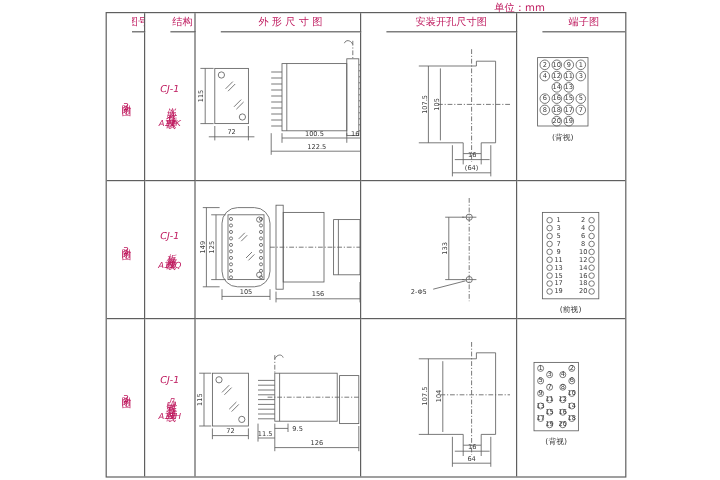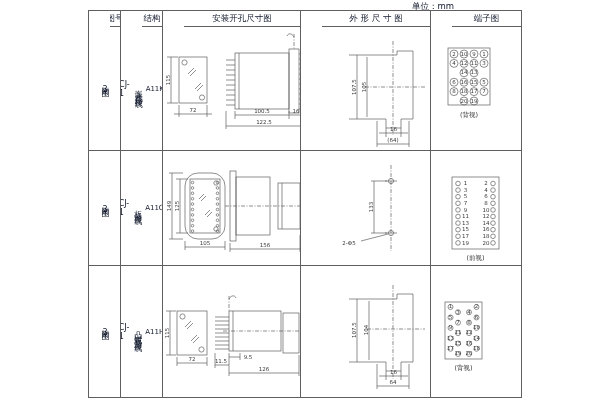--- a/index.html
+++ b/index.html
@@ -1,49 +1,49 @@
 <!DOCTYPE html>
 <html><head>
 <meta charset="utf-8">
 <style>
   html,body{margin:0;padding:0;background:#fff;}
   #canvas{position:relative;width:600px;height:400px;background:#fff;overflow:hidden;
-          font-family:"DejaVu Sans","Liberation Sans",sans-serif;color:#0f172a;}
+          font-family:"DejaVu Sans","Liberation Sans",sans-serif;color:#be185d;}
   .unit{position:absolute;left:403px;top:1px;width:60px;font-size:8.5px;text-align:center;}
   .tbl{position:absolute;left:88px;top:10px;display:grid;
        grid-template-columns:32px 42px 138px 130px 90px;
        grid-template-rows:16px 124px 115px 131px;
        border:1px solid #5f5f5f;}
   .cell{border-right:1px solid #5f5f5f;border-bottom:1px solid #5f5f5f;
         display:flex;align-items:center;justify-content:center;overflow:hidden;}
   .cell.nr{border-right:none;text-align:right;}
   .cell.nb{border-bottom:none;}
   .hd{font-size:8.5px;white-space:nowrap;margin-left:21px;}
   .figc{font-size:8px;}
-  .structc{flex-direction:row;gap:4px;font-size:8px;}
+  .structc{flex-direction:column;gap:4px;font-size:8px;font-style:italic;}
   .code{font-size:7px;text-align:right;}
   .vt{writing-mode:vertical-rl;text-orientation:upright;letter-spacing:2px;line-height:1;}
   svg.dw{display:block;}
   svg.dw line,svg.dw path,svg.dw rect,svg.dw circle{stroke:#5f5f5f;fill:none;stroke-width:0.7;}
   svg.dw text{stroke:none;fill:#3a3a3a;font-size:5.5px;font-family:"DejaVu Sans",sans-serif;}
   svg.dw .dd{stroke-dasharray:4 1.5 1 1.5;}
   svg.dw text.cap{font-size:6.5px;}
 </style>
 </head>
 <body>
 
 <div id="canvas">
   <div class="unit">单位：mm</div>
 
   <div class="tbl">
 
     <div class="cell hd">图号</div>
     <div class="cell hd">结构</div>
+    <div class="cell hd">外 形 尺 寸 图</div>
     <div class="cell hd">安装开孔尺寸图</div>
-    <div class="cell hd">外 形 尺 寸 图</div>
     <div class="cell hd nr">端子图</div>
 
     <div class="cell figc">
       <span class="vt">附图3</span>
     </div>
     <div class="cell structc">
       <span>CJ-1</span>
       <span class="vt">嵌入式后接线</span>
       <span class="code">A11K</span>
     </div>

